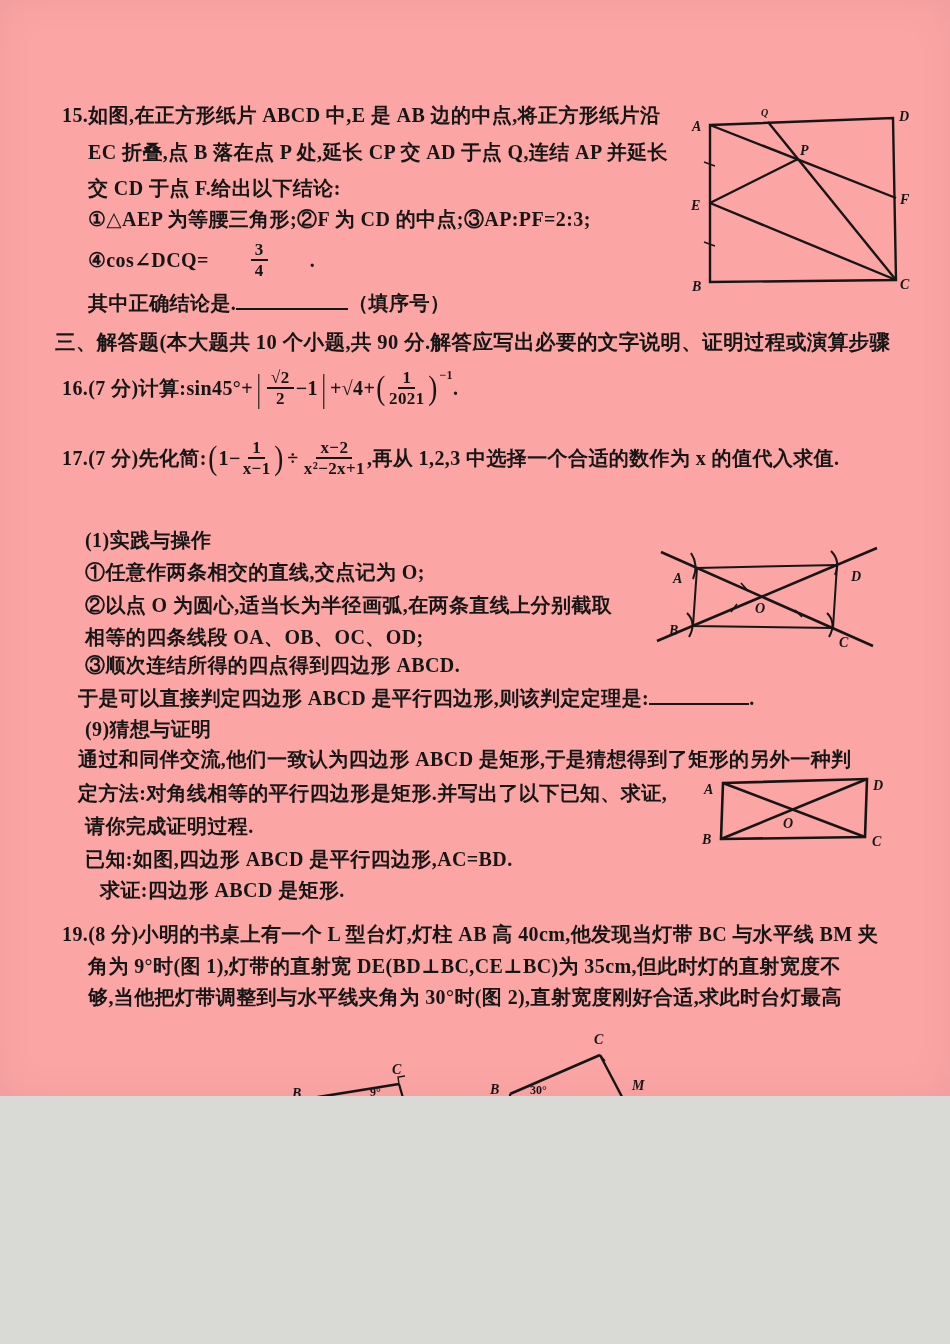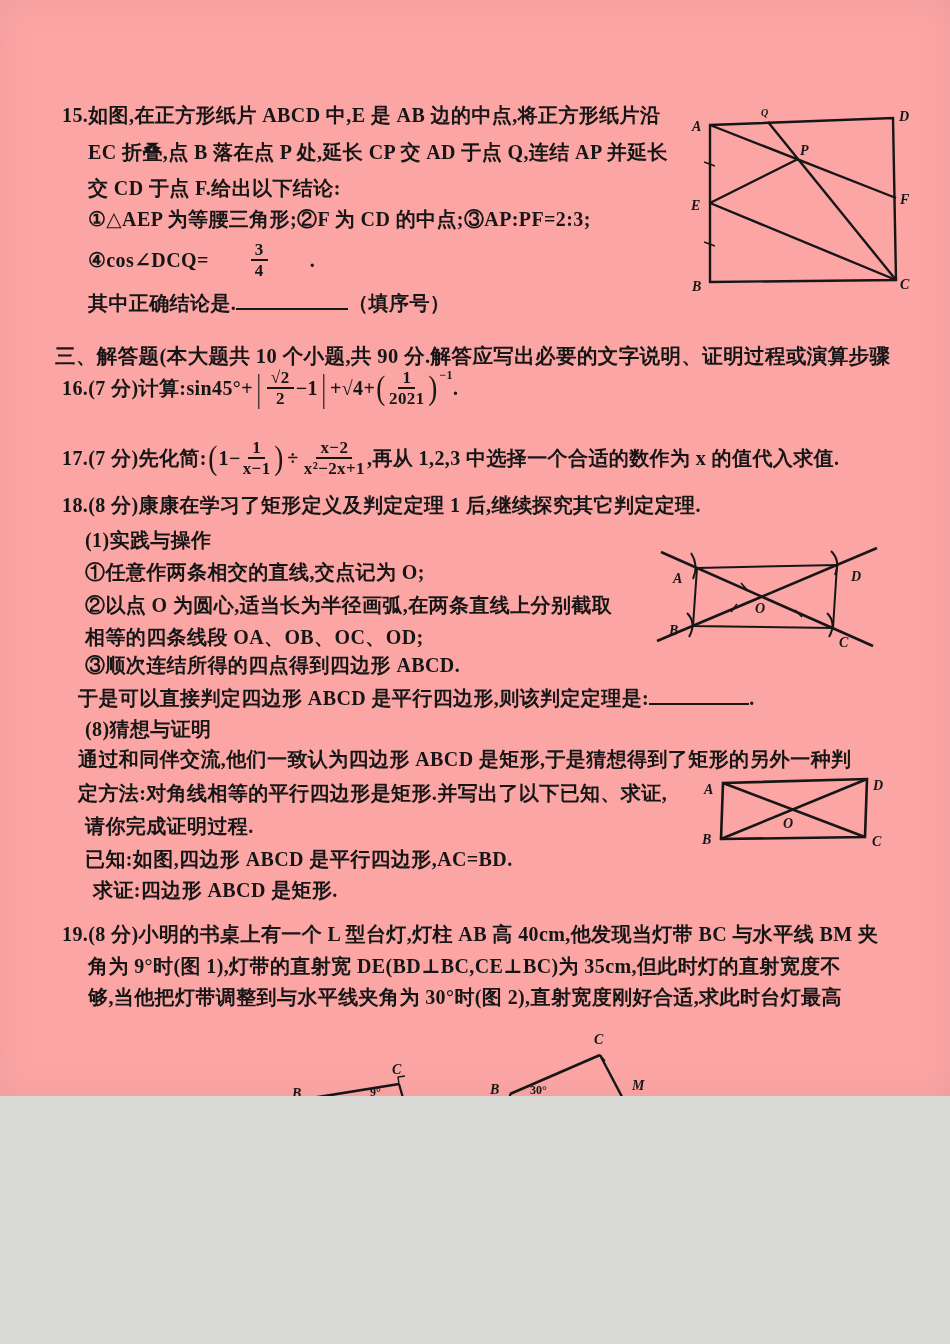--- a/index.html
+++ b/index.html
@@ -57,21 +57,21 @@
     <text class="lbl" x="4" y="31">A</text>
     <text class="lbl" x="211" y="21">D</text>
     <text class="lbl" x="4" y="191">B</text>
     <text class="lbl" x="212" y="189">C</text>
     <text class="lbl" x="3" y="110">E</text>
     <text class="lbl" x="212" y="104">F</text>
     <text class="lbl" x="112" y="55">P</text>
     <text class="lbl-s" x="73" y="16">Q</text>
   </svg>
 
-  <div class="t hdr" style="left:55px;top:342px;font-size:20.5px;">三、解答题(本大题共 10 个小题,共 90 分.解答应写出必要的文字说明、证明过程或演算步骤</div>
+  <div class="t hdr" style="left:55px;top:328px;font-size:20.5px;">三、解答题(本大题共 10 个小题,共 90 分.解答应写出必要的文字说明、证明过程或演算步骤</div>
 
   <div class="t row" style="left:62px;top:360px;height:56px;">
     <span>16.(7 分)计算:sin45°+</span>
     <span class="bigv">|</span>
     <span class="frac">
       <span class="fn">√2</span>
       <span>2</span>
     </span>
     <span>−1</span>
     <span class="bigv">|</span>
@@ -96,35 +96,34 @@
     </span>
     <span class="bigp">)</span>
     <span style="margin:0 3px;">÷</span>
     <span class="frac">
       <span class="fn">x−2</span>
       <span>x²−2x+1</span>
     </span>
     <span>,再从 1,2,3 中选择一个合适的数作为 x 的值代入求值.</span>
   </div>
 
-  <div class="t" style="left:62px;top:492px;">18.(8 分)康康在学习了矩形定义及判定定理 1 后,继续探究其它判定定理.</div>
   <div class="t hdr" style="left:85px;top:527px;">(1)实践与操作</div>
   <div class="t" style="left:85px;top:559px;">①任意作两条相交的直线,交点记为 O;</div>
   <div class="t" style="left:85px;top:592px;text-align:center;">②以点 O 为圆心,适当长为半径画弧,在两条直线上分别截取</div>
   <div class="t" style="left:85px;top:624px;">相等的四条线段 OA、OB、OC、OD;</div>
   <div class="t" style="left:85px;top:652px;">③顺次连结所得的四点得到四边形 ABCD.</div>
   <div class="t" style="left:78px;top:683px;">
     <span>于是可以直接判定四边形 ABCD 是平行四边形,则该判定定理是:</span><span class="blank b100"></span><span>.</span>
   </div>
-  <div class="t hdr" style="left:85px;top:716px;">(8)猜想与证明</div>
+  <div class="t hdr" style="left:85px;top:716px;">(9)猜想与证明</div>
   <div class="t" style="left:78px;top:780px;">定方法:对角线相等的平行四边形是矩形.并写出了以下已知、求证,</div>
   <div class="t" style="left:78px;top:746px;">通过和同伴交流,他们一致认为四边形 ABCD 是矩形,于是猜想得到了矩形的另外一种判</div>
   <div class="t" style="left:85px;top:813px;">请你完成证明过程.</div>
   <div class="t" style="left:85px;top:846px;">已知:如图,四边形 ABCD 是平行四边形,AC=BD.</div>
-  <div class="t" style="left:93px;top:877px;">求证:四边形 ABCD 是矩形.</div>
+  <div class="t" style="left:100px;top:877px;">求证:四边形 ABCD 是矩形.</div>
 
   <svg style="left:645px;top:533px;" width="270" height="125" viewBox="0 0 270 125">
     <line x1="16" y1="19" x2="228" y2="113" stroke-width="2.6"></line>
     <line x1="12" y1="108" x2="232" y2="15" stroke-width="2.6"></line>
     <polygon points="52,35 192,32 188,95 48,93" stroke-width="2"></polygon>
     <path d="M46,20 q8,12 2,26" stroke-width="2"></path>
     <path d="M186,18 q10,10 4,24" stroke-width="2"></path>
     <path d="M42,80 q10,10 2,24" stroke-width="2"></path>
     <path d="M182,80 q10,10 2,24" stroke-width="2"></path>
     <line x1="96" y1="50" x2="103" y2="58" stroke-width="1.6"></line>

